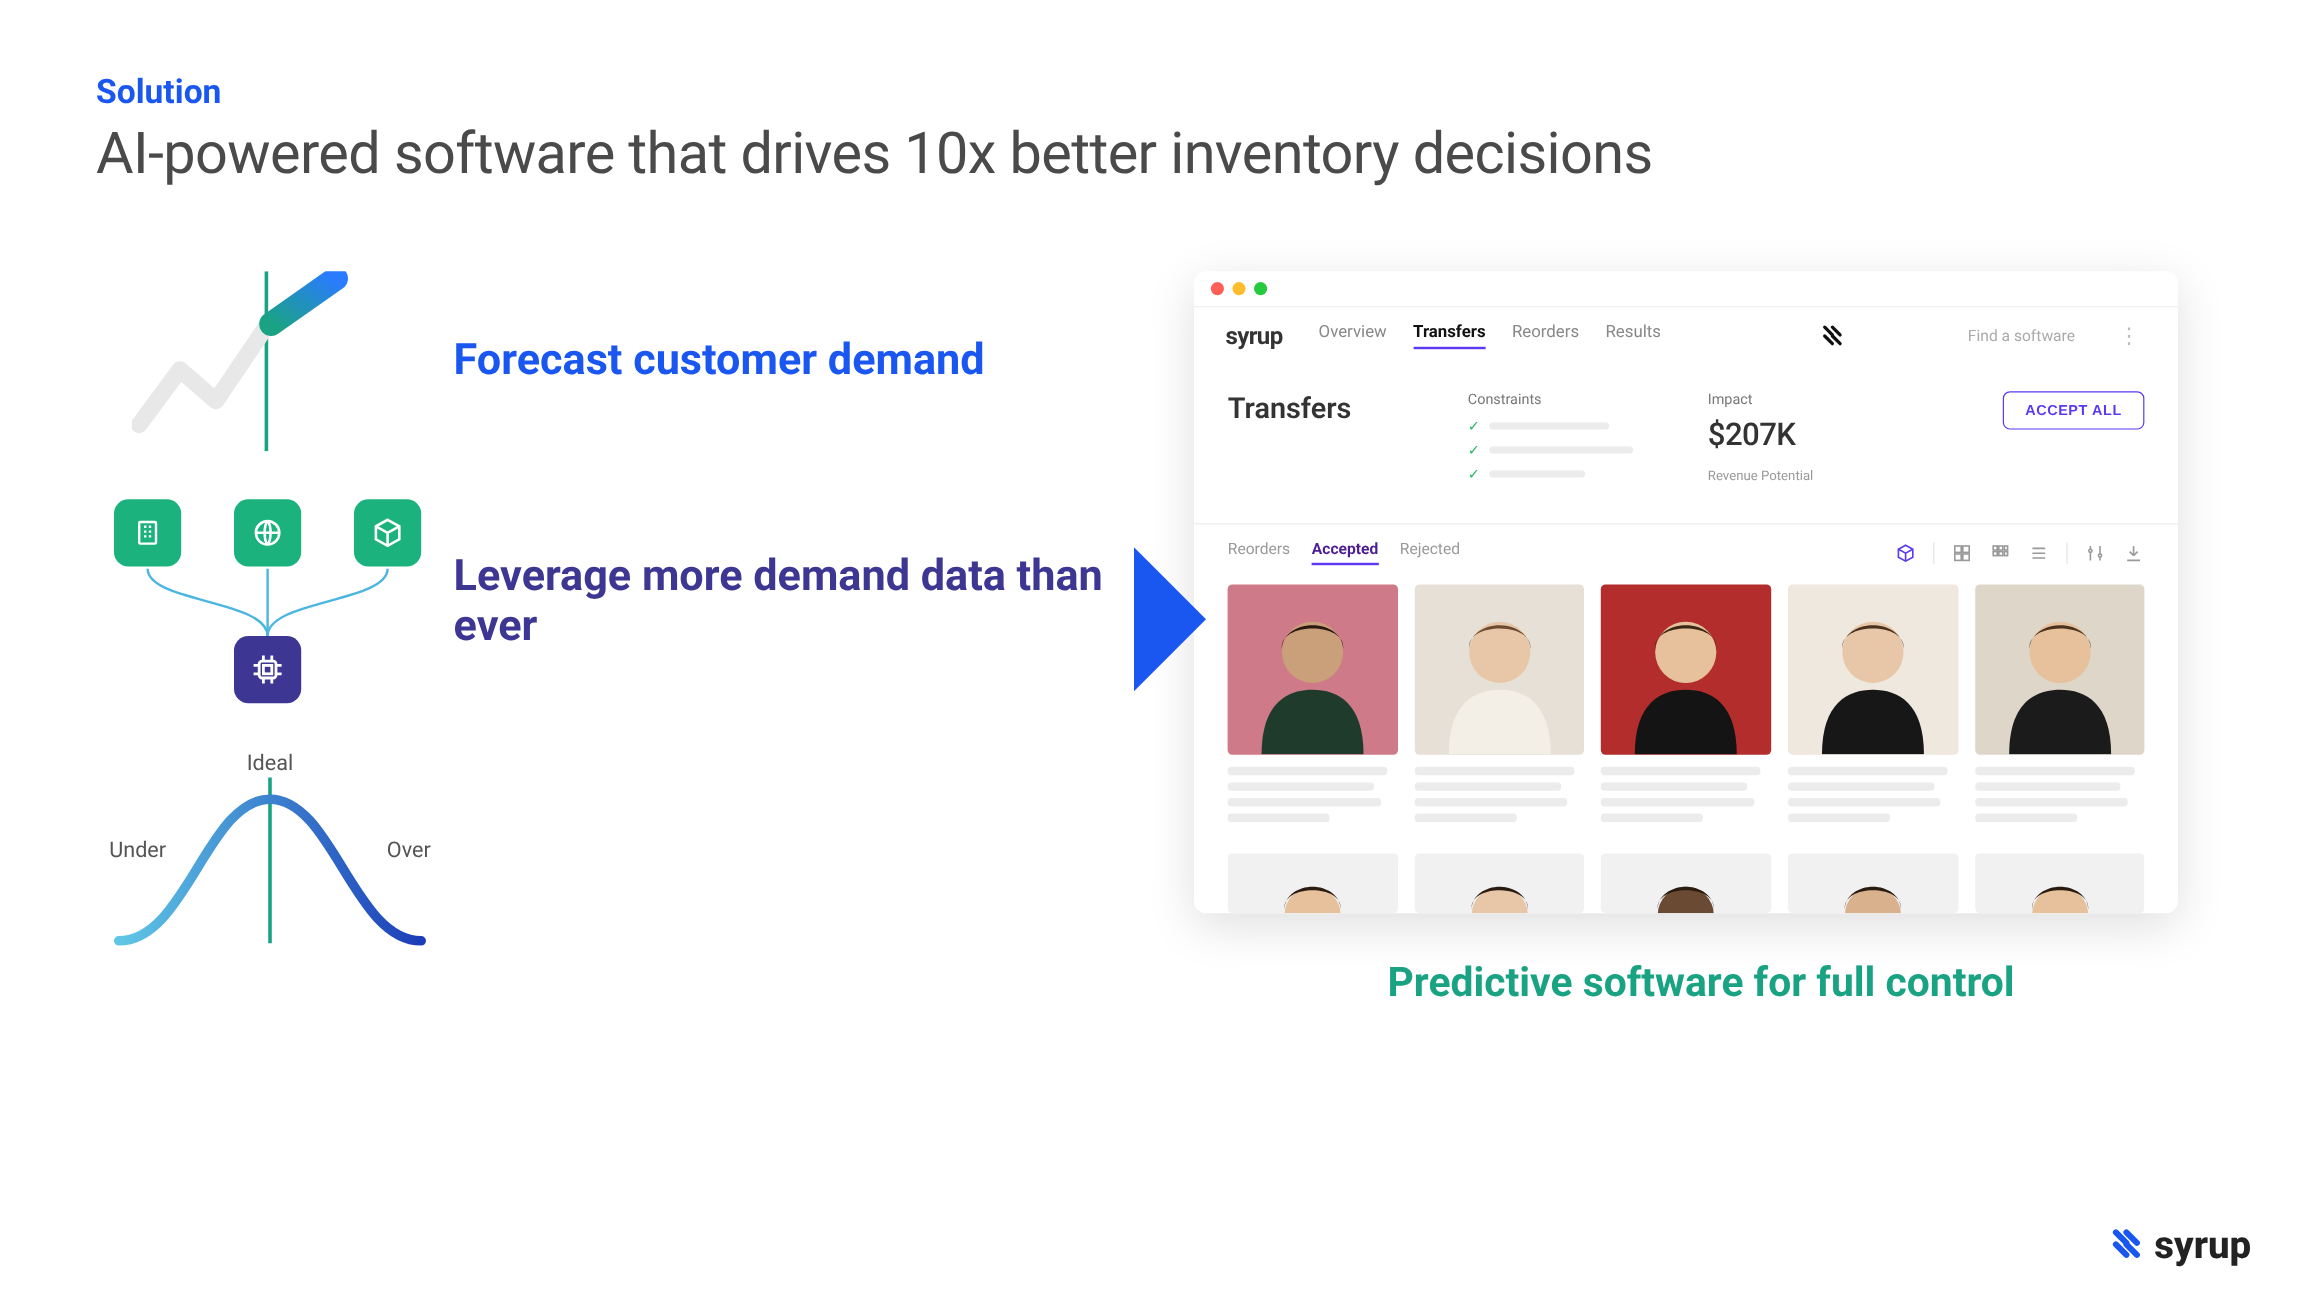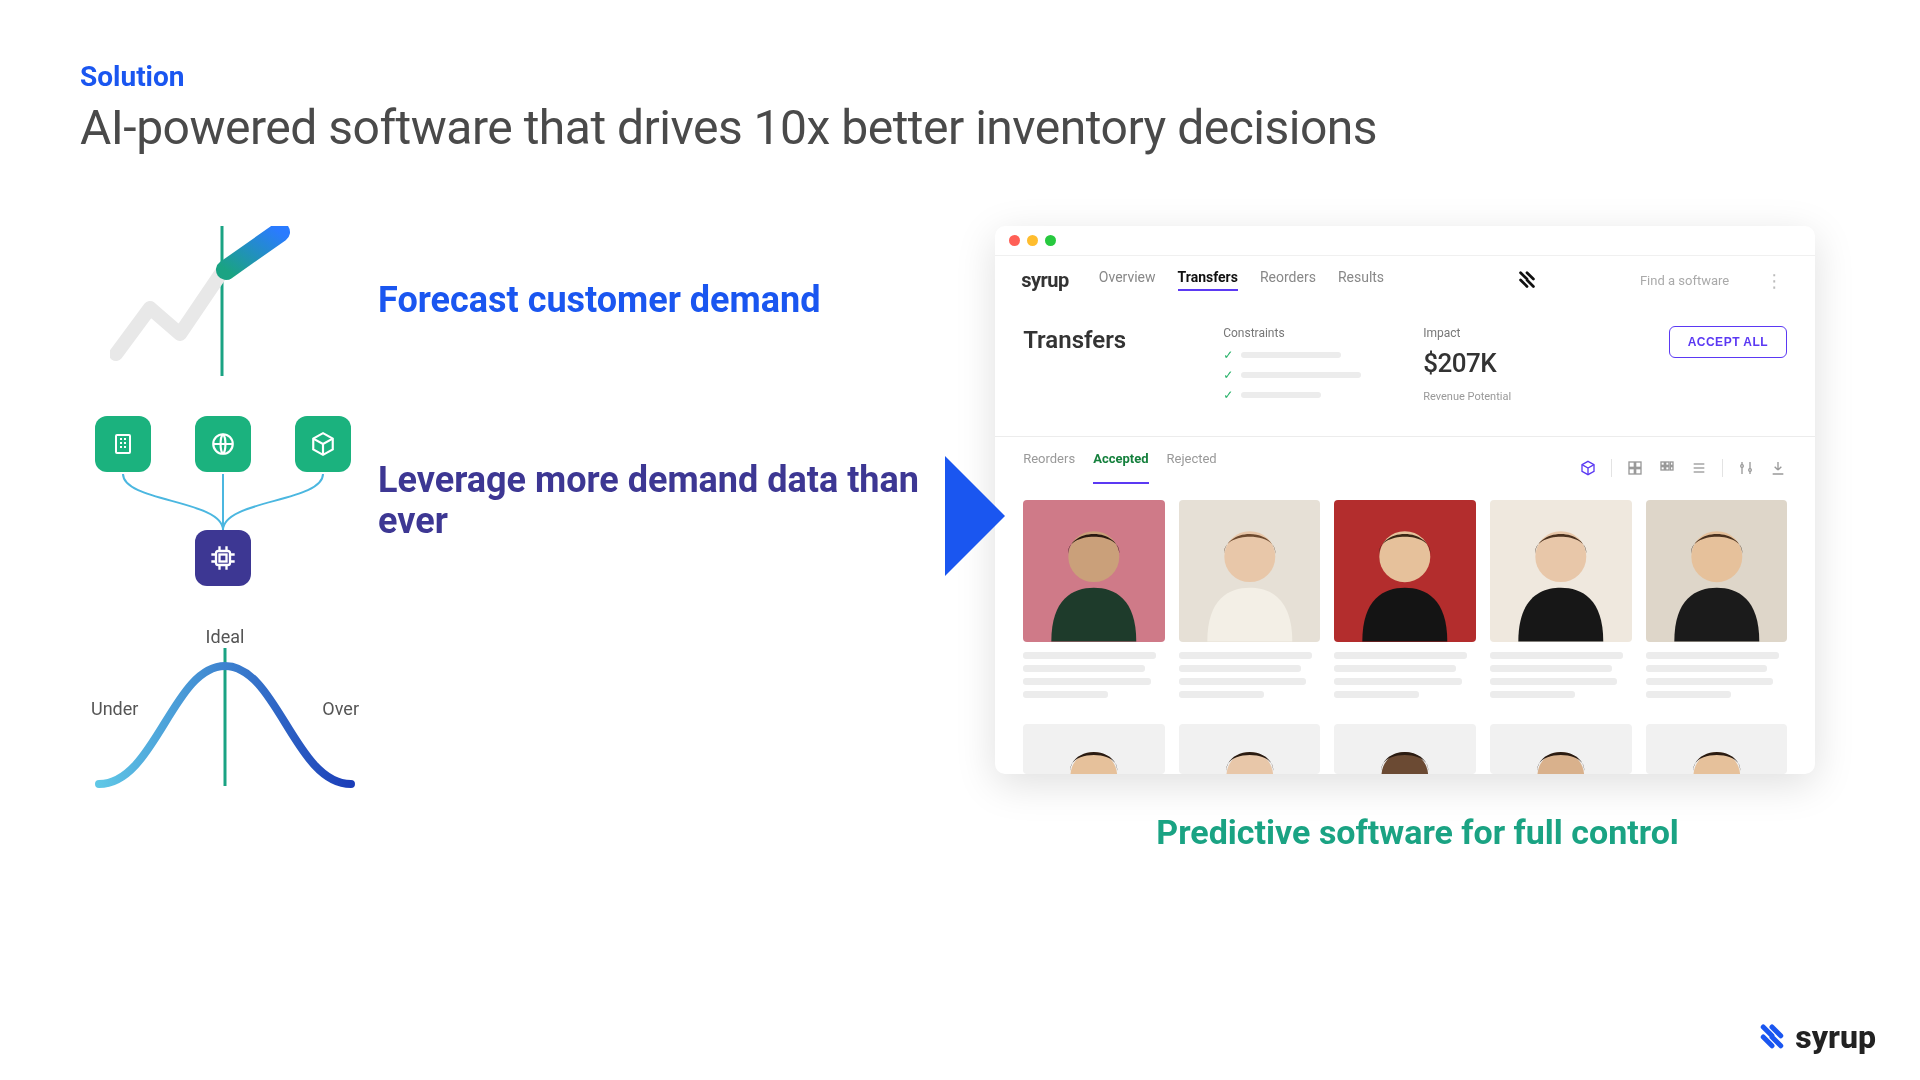--- a/index.html
+++ b/index.html
@@ -78,21 +78,21 @@
   .impact-sub { font-size: 11px; color: #999; margin-top: 12px; }
   .accept-btn {
     margin-left: auto; border: 1.5px solid #5b39f3; color: #5b39f3;
     background: #fff; border-radius: 6px; padding: 8px 18px;
     font-size: 12px; font-weight: 700; letter-spacing: 0.5px;
   }
 
   .win-hr { border: none; border-top: 1px solid #ececec; margin: 0 -28px; }
   .tabs-row { display: flex; align-items: center; padding: 14px 0 16px 0; }
   .tabs { display: flex; gap: 18px; font-size: 13px; color: #999; }
-  .tabs .active { color: #15803d; font-weight: 700; border-bottom: 2px solid #5b39f3; padding-bottom: 16px; }
+  .tabs .active { color: #4c1d95; font-weight: 700; border-bottom: 2px solid #5b39f3; padding-bottom: 3px; }
   .tools { margin-left: auto; display: flex; gap: 14px; color: #999; }
   .tools .active { color: #5b39f3; }
   .tool-ic { width: 18px; height: 18px; display: inline-flex; align-items: center; justify-content: center; }
   .tool-divider { width: 1px; background: #e3e3e3; }
 
   .cards { display: grid; grid-template-columns: repeat(5, 1fr); gap: 14px; }
   .p-img { width: 100%; aspect-ratio: 1/1; border-radius: 4px; display: flex; align-items: flex-end; justify-content: center; overflow: hidden; }
   .p-lines { margin-top: 10px; }
   .p-line { height: 7px; background: #ececec; border-radius: 3px; margin-bottom: 6px; }
   .row2 { margin-top: 20px; display: grid; grid-template-columns: repeat(5,1fr); gap: 14px; height: 50px; overflow: hidden; }

